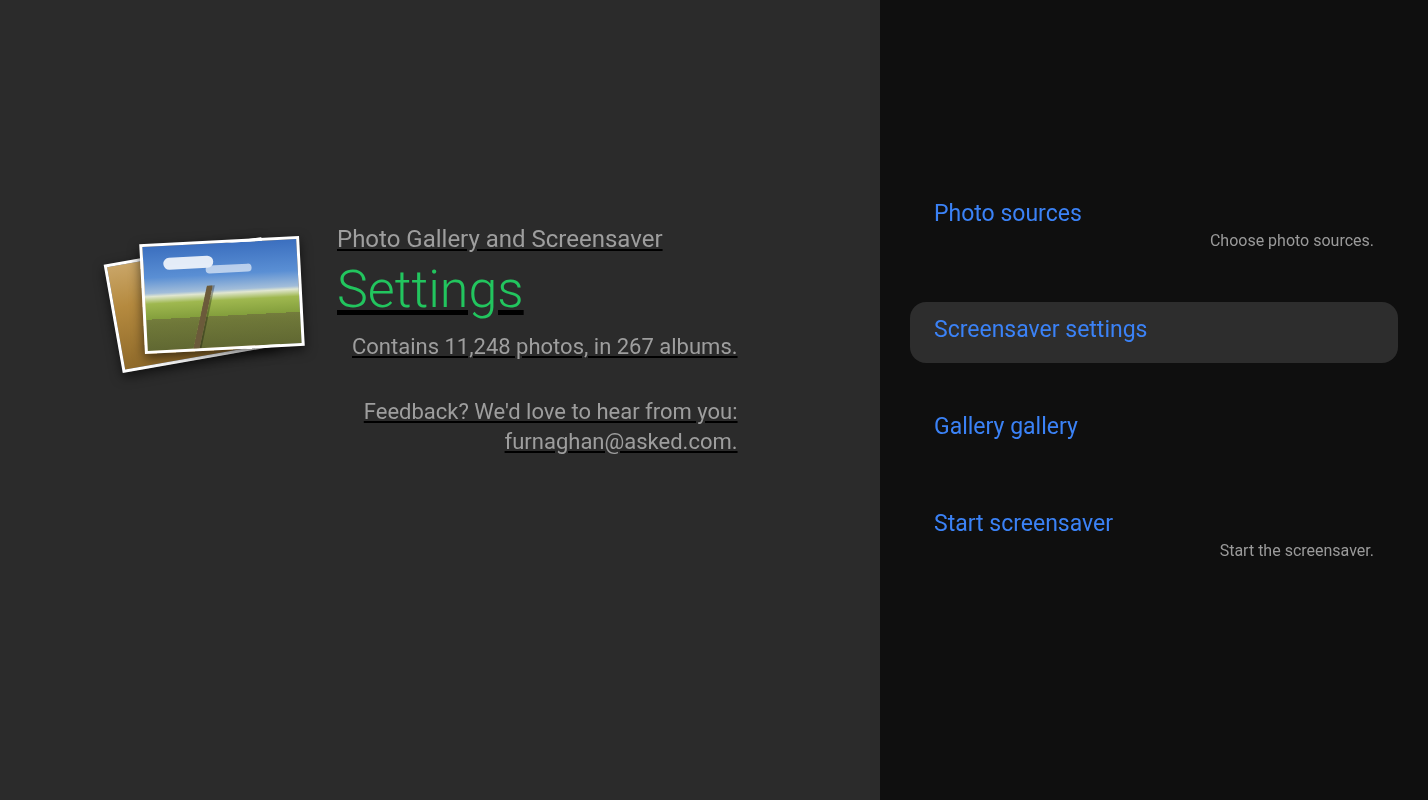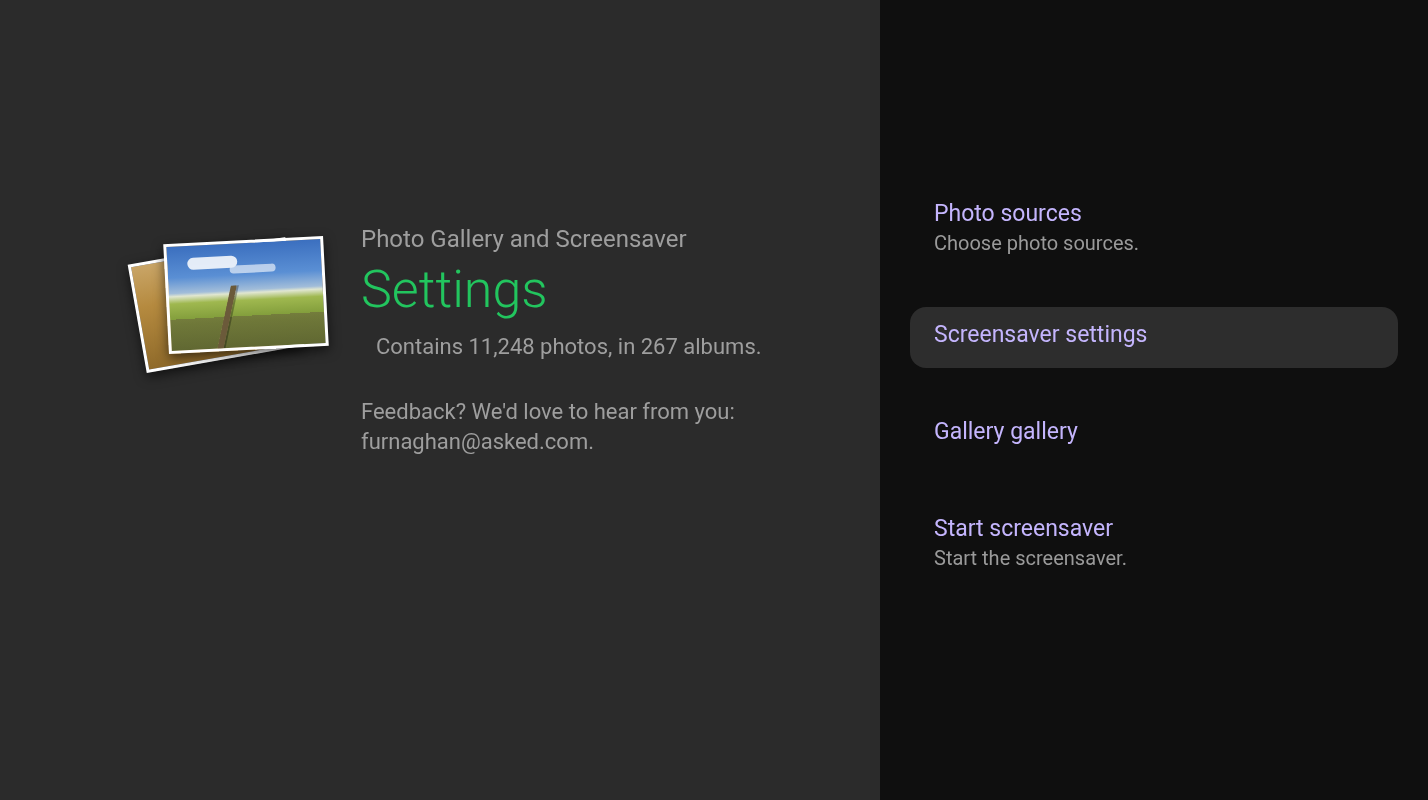--- a/index.html
+++ b/index.html
@@ -13,21 +13,22 @@
       display: flex;
       font-family: -apple-system, BlinkMacSystemFont, "Segoe UI", Roboto, Helvetica, Arial, sans-serif;
       overflow: hidden;
     }
     .left-panel {
       width: 880px;
       height: 800px;
       background: #2b2b2b;
       display: flex;
       padding-top: 225px;
-      padding-left: 116px;
+      padding-left: 92px;
+      text-decoration: underline;
     }
     .icon-wrap {
       width: 205px;
       height: 160px;
       position: relative;
       flex-shrink: 0;
     }
     .photo-back {
       position: absolute;
       width: 160px;
@@ -98,48 +99,50 @@
       font-weight: 400;
       margin-bottom: 38px;
       margin-left: 15px;
     }
     .feedback-line1,
     .feedback-line2 {
       font-size: 22px;
       color: #9e9e9e;
       font-weight: 400;
       line-height: 1.35;
+      text-align: right;
     }
     .right-panel {
       width: 548px;
       height: 800px;
       background: #0f0f0f;
       padding: 186px 30px 0 30px;
     }
     .menu-item {
       padding: 14px 24px 16px 24px;
       margin-bottom: 36px;
       border-radius: 2px;
       cursor: pointer;
     }
     .menu-item.selected {
       background: #2d2d2d;
       margin-bottom: 36px;
       border-radius: 16px;
     }
     .menu-title {
       font-size: 23px;
-      color: #c4b5fd;
+      color: #3b82f6;
       font-weight: 400;
       margin-bottom: 4px;
     }
     .menu-desc {
-      font-size: 20px;
+      font-size: 16px;
       color: #9a9a9a;
       font-weight: 400;
+      text-align: right;
     }
   </style>
 </head>
 <body>
 
 <div class="left-panel">
   <div class="icon-wrap">
     <div class="photo-back"></div>
     <div class="photo-front"></div>
   </div>

